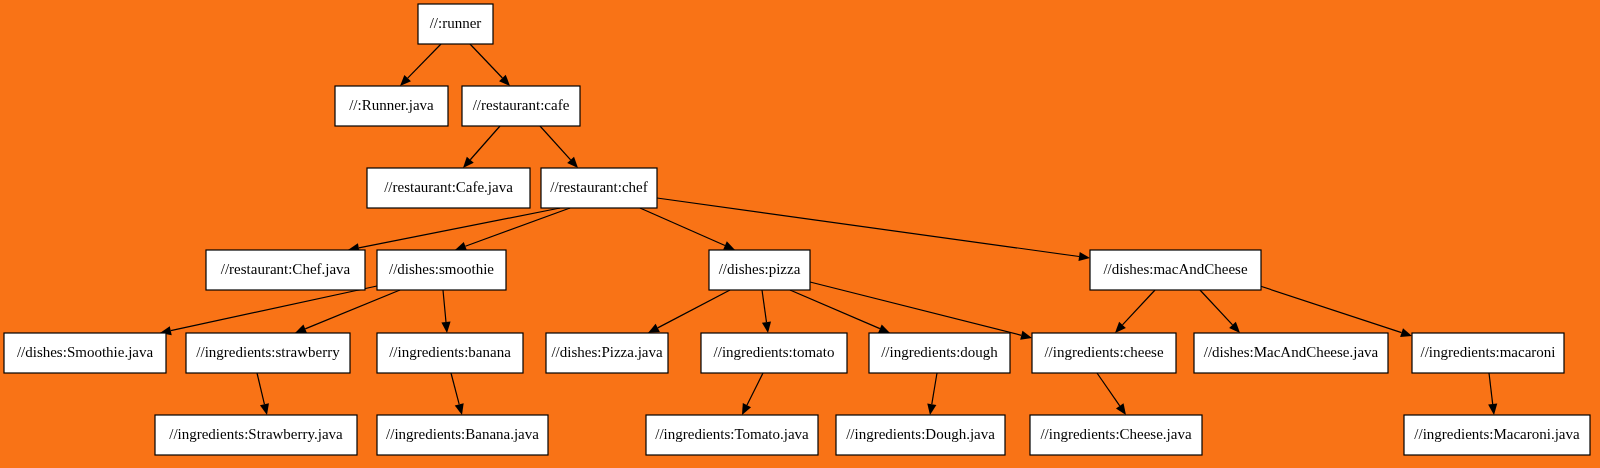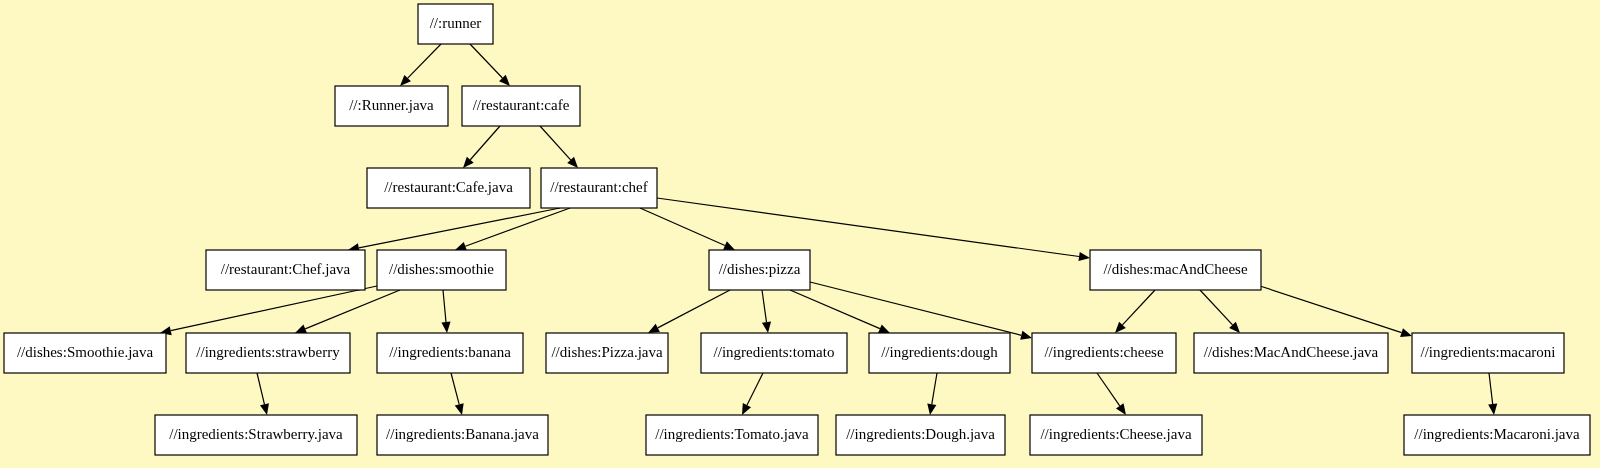--- a/index.html
+++ b/index.html
@@ -4,21 +4,21 @@
 <style>
   html, body {
     margin: 0;
     padding: 0;
     background: #ffffff;
   }
   #graph-root {
     position: relative;
     width: 1600px;
     height: 468px;
-    background: #fef9c3;
+    background: #f97316;
     overflow: hidden;
     font-family: "Liberation Serif", "DejaVu Serif", serif;
   }
   svg#graph-canvas {
     position: absolute;
     left: 0;
     top: 0;
     width: 1600px;
     height: 468px;
     display: block;

